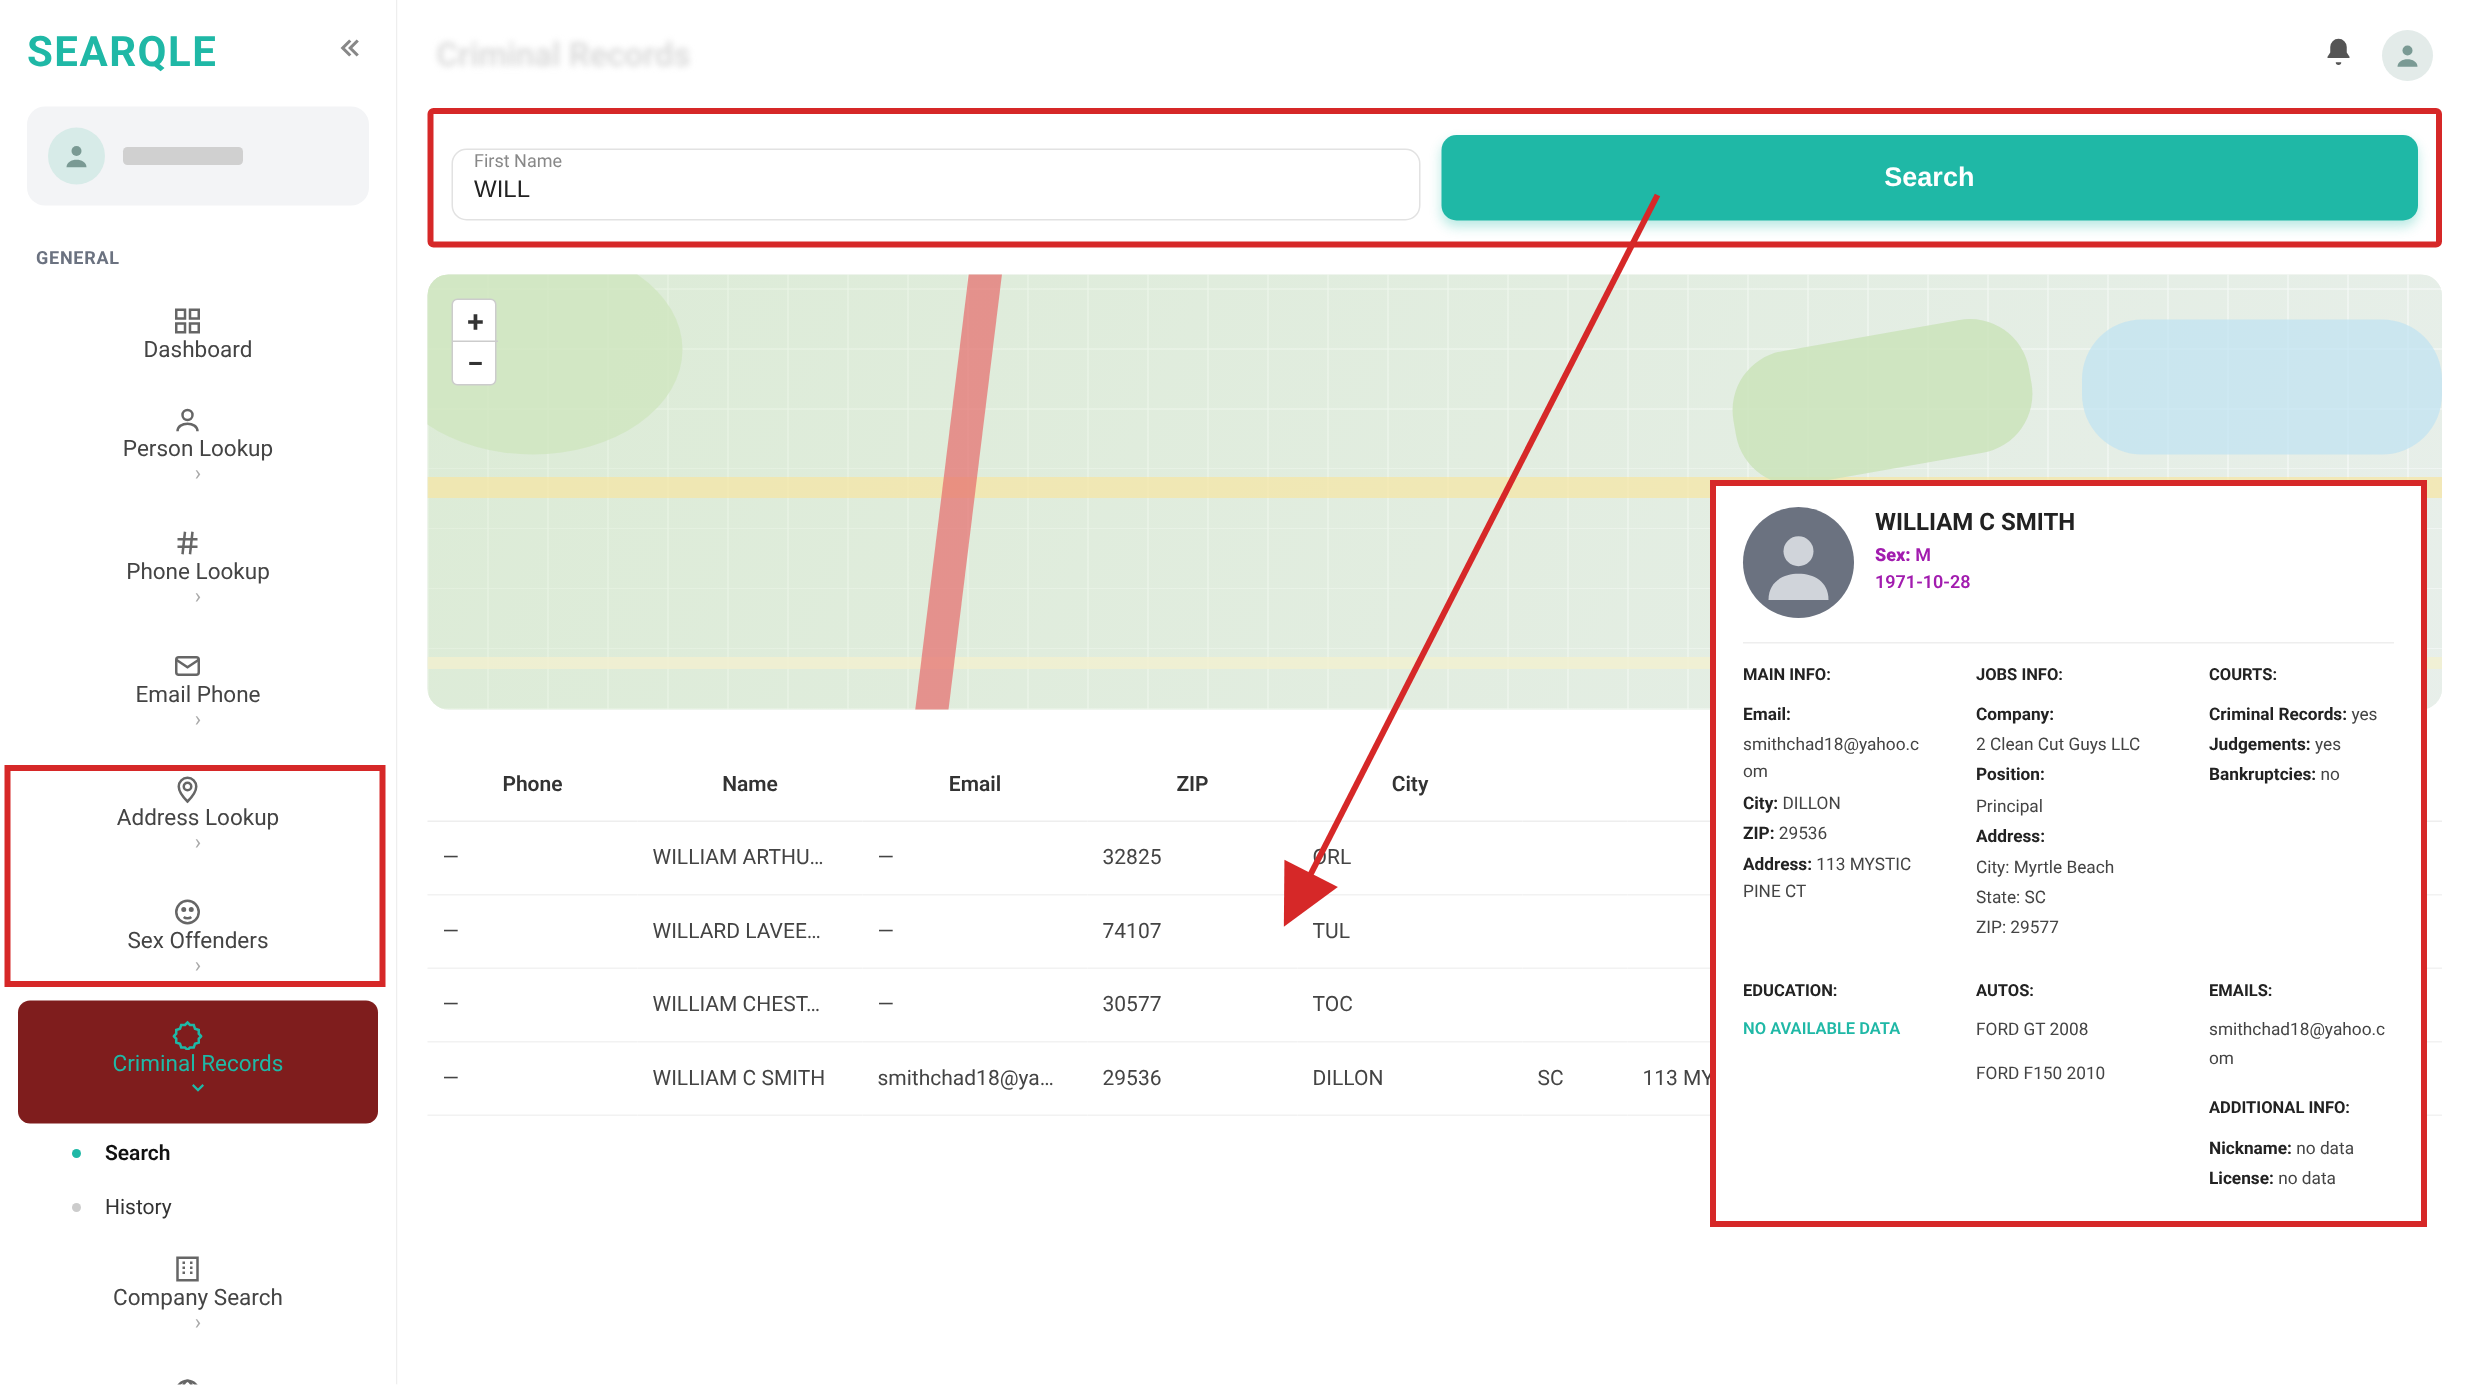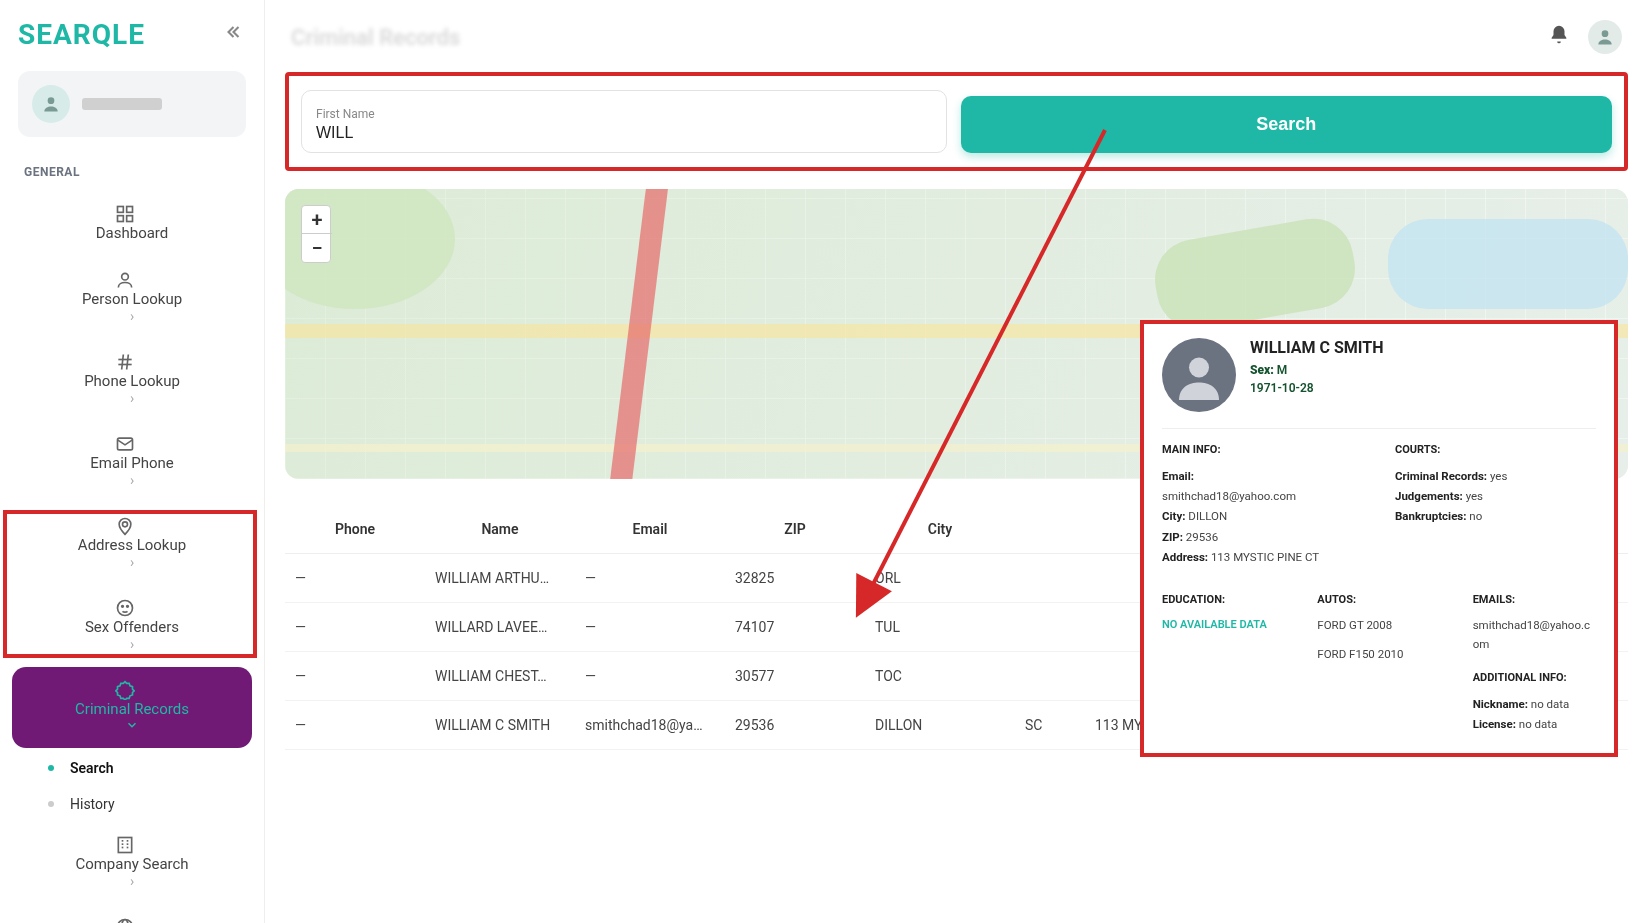--- a/index.html
+++ b/index.html
@@ -10,35 +10,35 @@
 .logo { font-size: 28px; font-weight: 700; color: #1fb8a6; letter-spacing: 1px; }
 .collapse-btn { color: #888; cursor: pointer; font-size: 20px; }
 .user-card { background: #f3f4f6; border-radius: 12px; padding: 14px; display: flex; align-items: center; gap: 12px; margin: 0 6px 28px 6px; }
 .user-avatar { width: 38px; height: 38px; border-radius: 50%; background: #d7ebe8; display: flex; align-items: center; justify-content: center; }
 .user-name-blank { width: 80px; height: 12px; background: #d0d0d0; border-radius: 3px; }
 .section-label { font-size: 12px; font-weight: 700; color: #6b7280; letter-spacing: 0.5px; padding: 0 12px 12px 12px; }
 .nav-item { display: flex; align-items: center; padding: 13px 14px; color: #444; cursor: pointer; border-radius: 8px; margin-bottom: 2px; flex-direction: column; }
 .nav-item .icon { width: 22px; margin-right: 14px; color: #666; display: flex; align-items: center; justify-content: center; }
 .nav-item .label { flex: 1; font-size: 15px; }
 .nav-item .chev { color: #aaa; font-size: 14px; }
-.nav-item.active { background: #701a75; color: #1fb8a6; border-radius: 14px; }
+.nav-item.active { background: #7f1d1d; color: #1fb8a6; }
 .nav-item.active .icon, .nav-item.active .chev { color: #1fb8a6; }
 .sub-nav { padding-left: 22px; }
 .sub-item { display: flex; align-items: center; padding: 10px 14px; font-size: 14px; cursor: pointer; }
 .sub-item .dot { width: 6px; height: 6px; border-radius: 50%; background: #ccc; margin-right: 16px; }
 .sub-item.active { font-weight: 600; color: #111; }
 .sub-item.active .dot { background: #1fb8a6; }
 .main { flex: 1; background: #fff; position: relative; }
 .topbar { display: flex; justify-content: space-between; align-items: center; padding: 20px 26px 8px 26px; }
 .page-title { font-size: 22px; font-weight: 600; color: #d9d9d9; filter: blur(2px); }
 .top-icons { display: flex; align-items: center; gap: 18px; }
 .bell-icon { color: #555; }
 .avatar-circle { width: 34px; height: 34px; border-radius: 50%; background: #e3ebe9; display: flex; align-items: center; justify-content: center; }
 .search-panel { margin: 10px 20px 18px 20px; border: 4px solid #d62828; border-radius: 4px; padding: 14px 12px; display: flex; gap: 14px; align-items: flex-end; }
-.input-group { flex: 1; border: 1px solid #e2e2e2; border-radius: 10px; padding: 16px 14px 10px 14px; }
+.input-group { flex: 1; border: 1px solid #e2e2e2; border-radius: 10px; padding: 0 14px 10px 14px; }
 .input-group label { display: block; font-size: 12px; color: #888; margin-bottom: 2px; }
 .input-group input { border: none; outline: none; font-size: 16px; width: 100%; color: #222; }
 .search-btn { flex: 1; background: #1fb8a6; color: #fff; border: none; border-radius: 10px; padding: 18px; font-size: 18px; font-weight: 600; cursor: pointer; box-shadow: 0 4px 8px rgba(31,184,166,0.3); }
 .map-wrap { margin: 0 20px; height: 290px; border-radius: 14px; background: #eef3ec; position: relative; overflow: hidden; }
 .map-bg { position: absolute; inset: 0; background:
   linear-gradient(115deg, rgba(210,232,200,0.55), rgba(230,238,240,0.3)),
   repeating-linear-gradient(0deg, rgba(255,255,255,0.6) 0 1px, transparent 1px 40px),
   repeating-linear-gradient(90deg, rgba(255,255,255,0.6) 0 1px, transparent 1px 40px),
   #e8efe7;
 }
@@ -52,21 +52,21 @@
 .zoom-ctrl div { width: 30px; height: 28px; display: flex; align-items: center; justify-content: center; font-size: 20px; font-weight: 600; color: #333; cursor: pointer; }
 .zoom-ctrl div:first-child { border-bottom: 1px solid #ccc; }
 .table-wrap { margin: 26px 20px 0 20px; }
 table { width: 100%; border-collapse: collapse; }
 th { text-align: center; font-size: 14px; font-weight: 600; color: #333; padding: 16px 10px; border-bottom: 1px solid #eee; }
 td { padding: 16px 10px; font-size: 14px; color: #444; border-bottom: 1px solid #f2f2f2; white-space: nowrap; overflow: hidden; text-overflow: ellipsis; max-width: 140px; }
 .detail-card { position: absolute; right: 30px; top: 320px; width: 478px; background: #fff; border: 4px solid #d62828; padding: 14px 18px 18px 18px; z-index: 10; }
 .detail-header { display: flex; gap: 14px; margin-bottom: 16px; }
 .detail-avatar { width: 74px; height: 74px; border-radius: 50%; background: #6b7280; display: flex; align-items: center; justify-content: center; overflow: hidden; }
 .detail-hd-text .name { font-weight: 700; font-size: 16px; color: #222; margin-bottom: 4px; }
-.detail-hd-text .meta { font-size: 12px; font-weight: 600; color: #14532d; line-height: 1.5; }
+.detail-hd-text .meta { font-size: 12px; font-weight: 600; color: #a21caf; line-height: 1.5; }
 .detail-hr { border: none; border-top: 1px solid #eee; margin: 8px 0 12px 0; }
 .detail-cols { display: flex; gap: 32px; font-size: 11.5px; line-height: 1.6; }
 .col { flex: 1; min-width: 0; }
 .col h4 { font-size: 11px; font-weight: 700; color: #222; margin-bottom: 8px; }
 .col .row b { font-weight: 700; color: #222; }
 .col .row { color: #444; margin-bottom: 2px; word-wrap: break-word; }
 .no-data { color: #1fb8a6; font-size: 11px; font-weight: 600; }
 .annot-arrow { position: absolute; left: 540px; top: 120px; width: 340px; height: 500px; pointer-events: none; z-index: 8; }
 .red-box-sidebar { position: absolute; left: 3px; top: 510px; width: 254px; height: 148px; border: 4px solid #d62828; pointer-events: none; z-index: 5; }
 svg.icon-svg { width: 20px; height: 20px; }
@@ -337,20 +337,31 @@
       <div class="detail-cols">
         <div class="col">
           <h4>MAIN INFO:</h4>
           <div class="row"><b>Email:</b></div>
           <div class="row">smithchad18@yahoo.com</div>
           <div class="row"><b>City:</b> <span>DILLON</span></div>
           <div class="row"><b>ZIP:</b> <span>29536</span></div>
           <div class="row"><b>Address:</b> <span>113 MYSTIC PINE CT</span></div>
         </div>
         <div class="col">
+          <h4>JOBS INFO:</h4>
+          <div class="row"><b>Company:</b></div>
+          <div class="row">2 Clean Cut Guys LLC</div>
+          <div class="row"><b>Position:</b></div>
+          <div class="row">Principal</div>
+          <div class="row"><b>Address:</b></div>
+          <div class="row">City: Myrtle Beach</div>
+          <div class="row">State: SC</div>
+          <div class="row">ZIP: 29577</div>
+        </div>
+        <div class="col">
           <h4>COURTS:</h4>
           <div class="row"><b>Criminal Records:</b> <span>yes</span></div>
           <div class="row"><b>Judgements:</b> <span>yes</span></div>
           <div class="row"><b>Bankruptcies:</b> <span>no</span></div>
         </div>
       </div>
       <div class="detail-cols" style="margin-top:22px">
         <div class="col">
           <h4>EDUCATION:</h4>
           <div class="no-data">NO AVAILABLE DATA</div>

